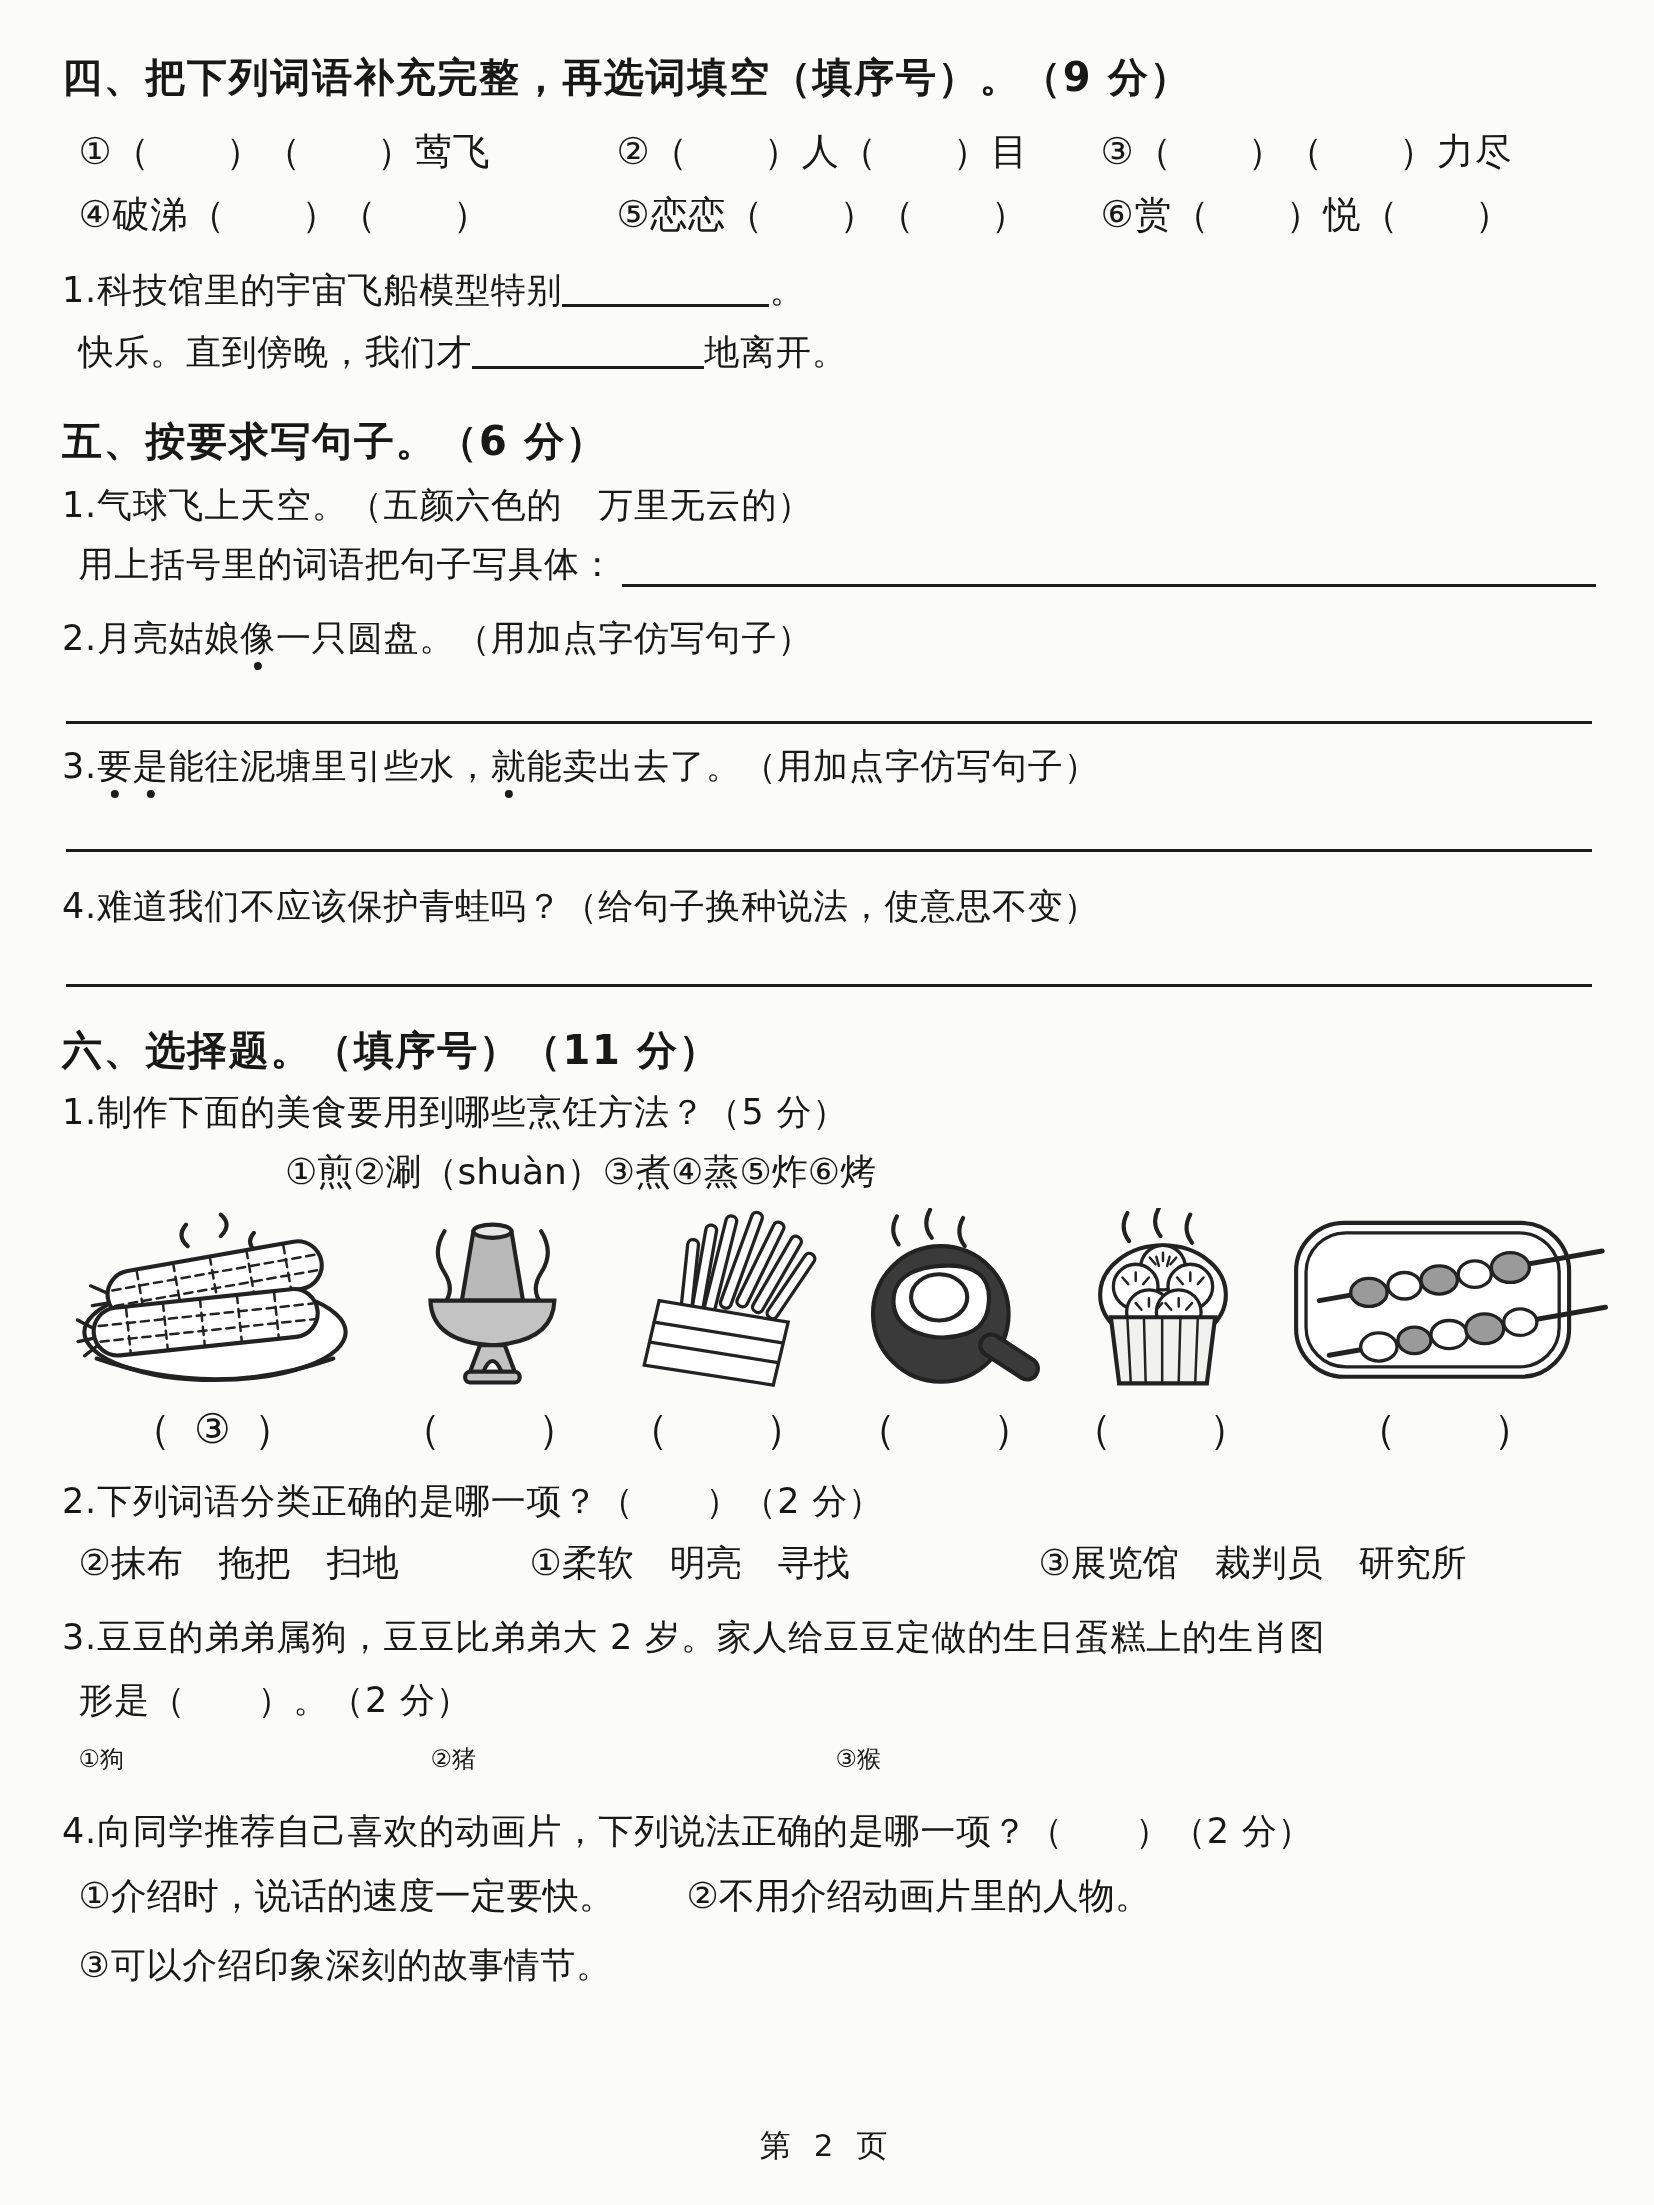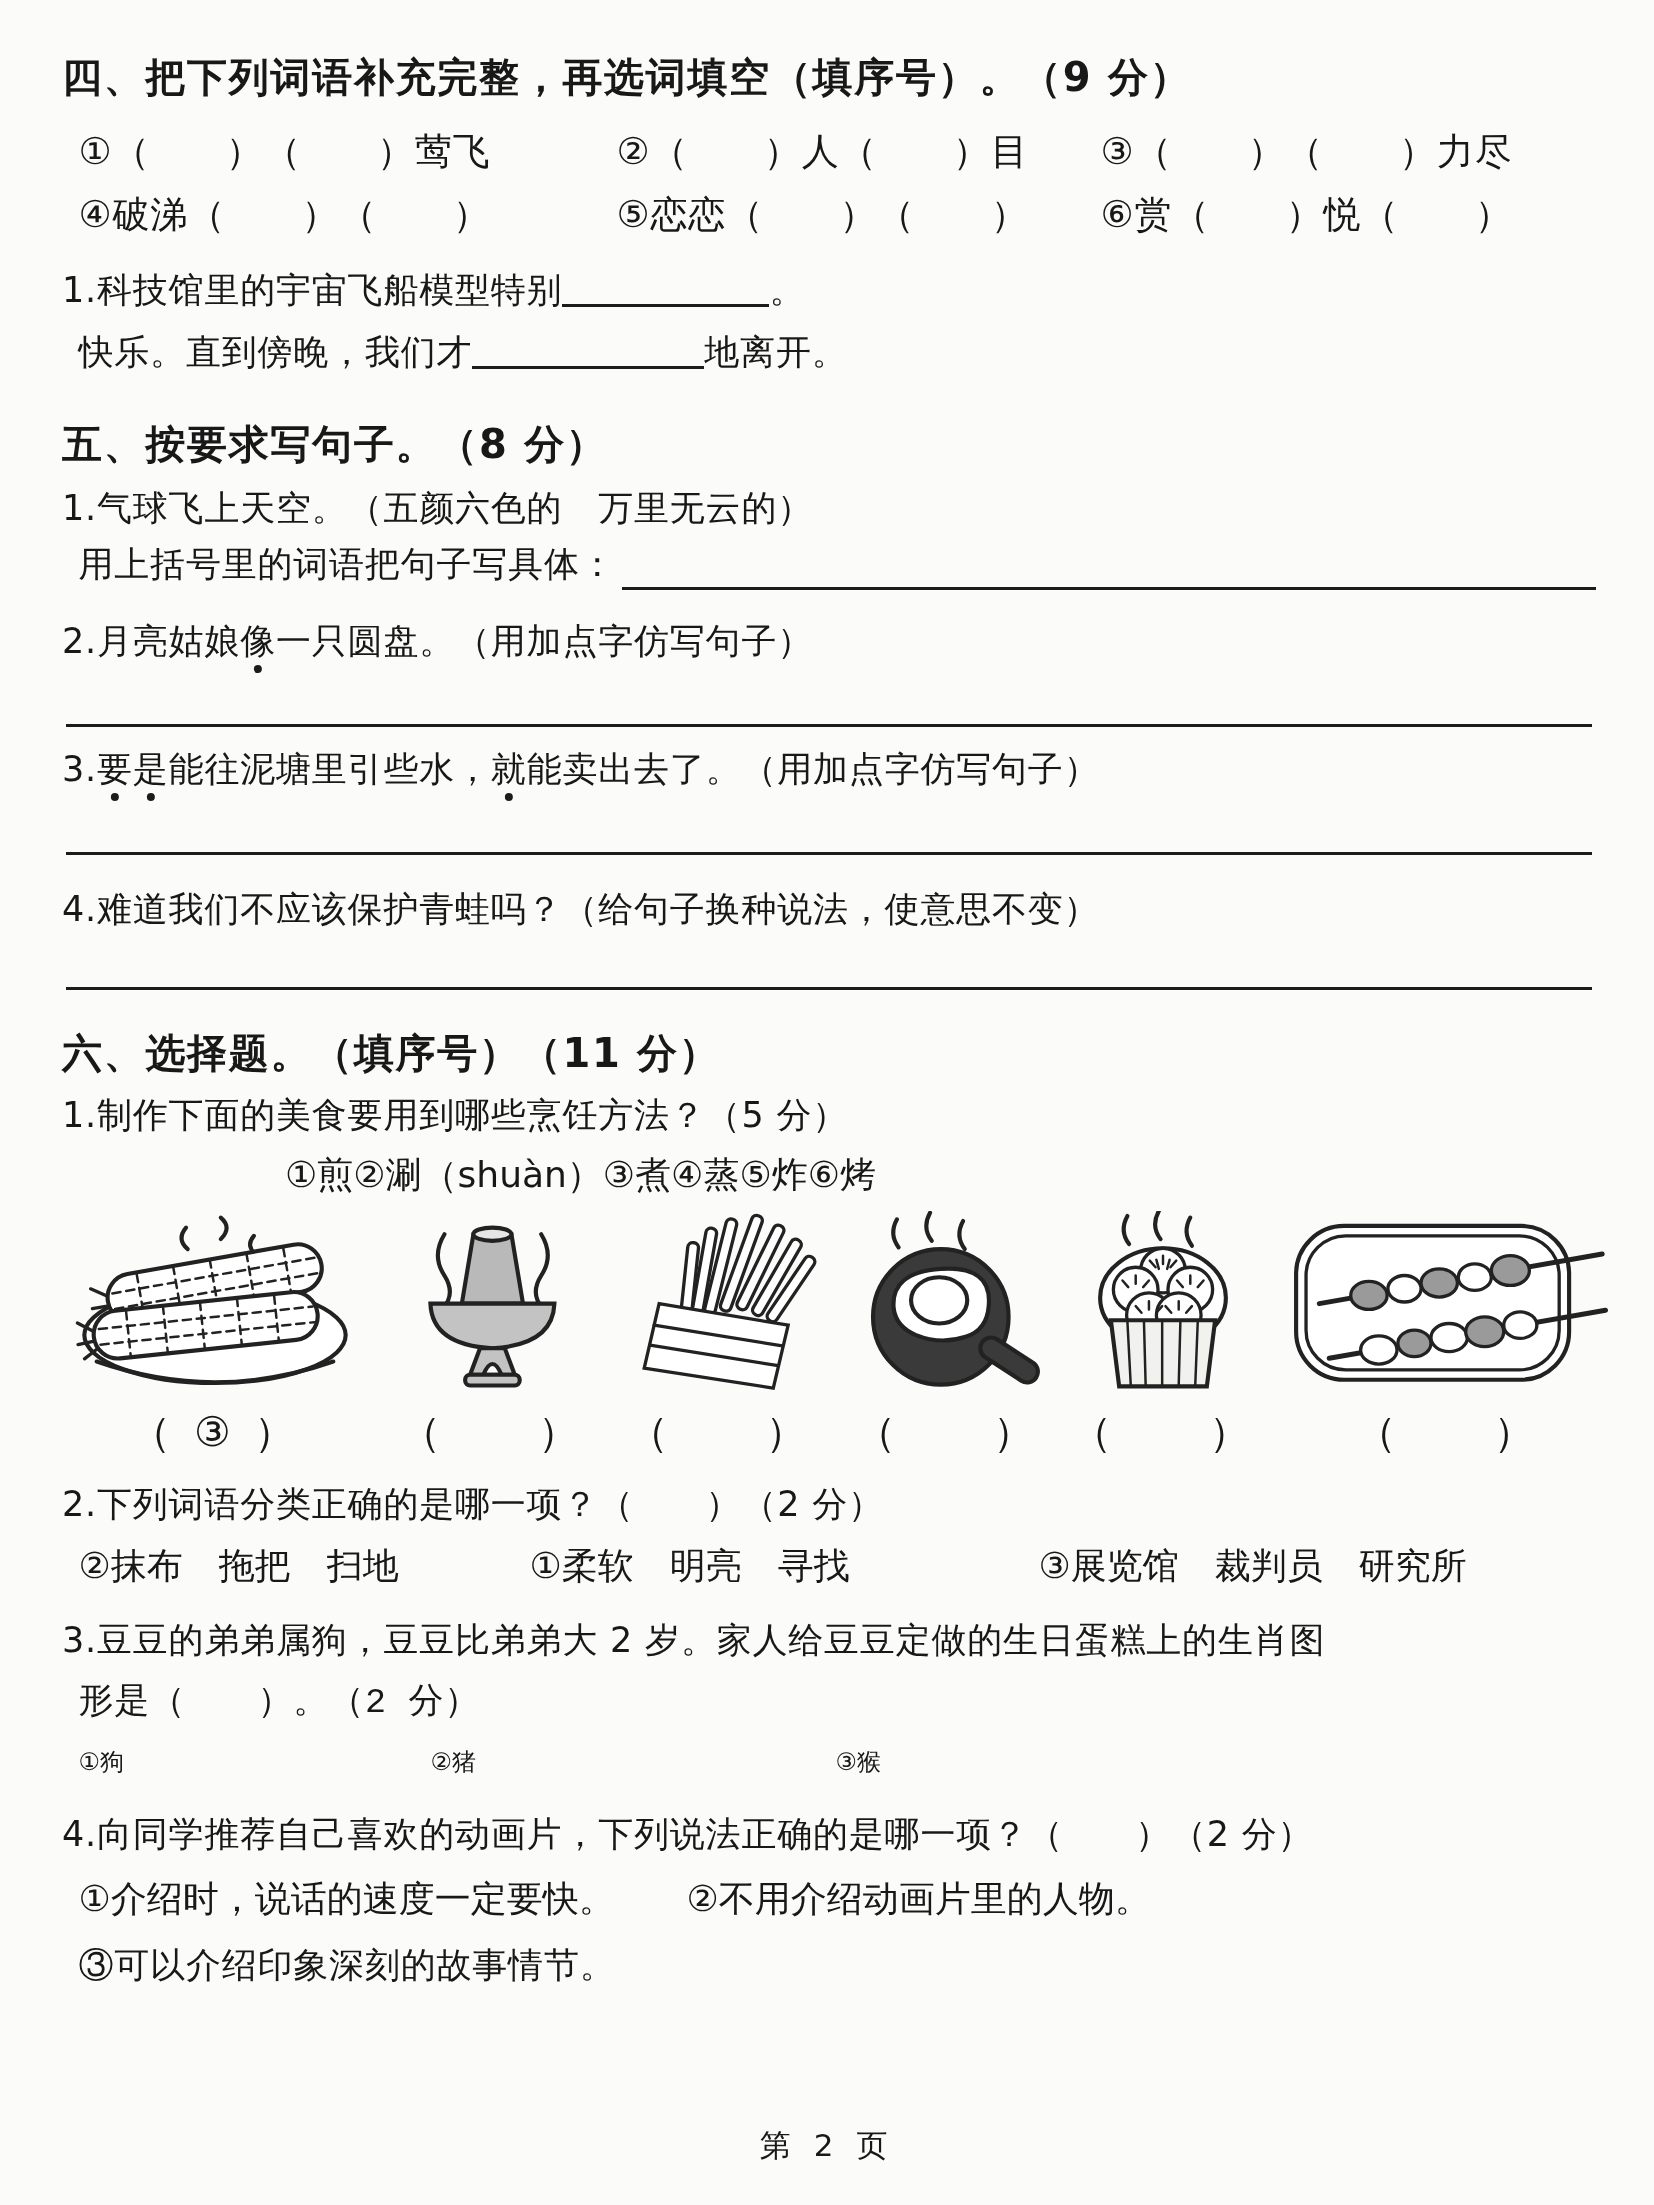--- a/index.html
+++ b/index.html
@@ -31,21 +31,21 @@
   .optrow3 span:nth-child(1){width:451px;}
   .optrow3 span:nth-child(2){width:509px;}
   .optrow3 span:nth-child(3){flex:1;}
   .zodrow{display:flex;padding-left:16.5px;font-size:24px;}
   .zodrow span:nth-child(1){width:352px;}
   .zodrow span:nth-child(2){width:405px;}
   .zodrow span:nth-child(3){flex:1;}
   .q4row{display:flex;padding-left:16.5px;font-size:36px;}
   .q4row span:nth-child(1){width:608px;}
   .q4row span:nth-child(2){flex:1;}
-  .indent{padding-left:16.5px;font-family:Liberation Mono, monospace;}
+  .indent{padding-left:16.5px;}
   .footer{position:absolute;left:0;bottom:38px;width:100%;text-align:center;
     font-size:31px;letter-spacing:6.6px;}
   svg{display:block;}
 </style>
 </head>
 <body>
 
 <div class="page">
 
   <div class="sec-title">四、把下列词语补充完整，再选词填空（填序号）。（9 分）</div>
@@ -58,21 +58,21 @@
   <div class="wrow" style="margin-top:13.2px;">
     <span>④破涕（　　）（　　）</span>
     <span>⑤恋恋（　　）（　　）</span>
     <span>⑥赏（　　）悦（　　）</span>
   </div>
 
   <p class="t" style="margin-top:28px;"><span>1.科技馆里的宇宙飞船模型特别</span><span class="blank w250"></span><span>。</span></p>
 
   <p class="t indent" style="margin-top:18px;"><span>快乐。直到傍晚，我们才</span><span class="blank w280"></span><span>地离开。</span></p>
 
-  <div class="sec-title" style="margin-top:43px;">五、按要求写句子。（8 分）</div>
+  <div class="sec-title" style="margin-top:43px;">五、按要求写句子。（6 分）</div>
 
   <p class="t" style="margin-top:20px;">1.气球飞上天空。（五颜六色的　万里无云的）</p>
   <div class="t flexline indent" style="margin-top:15px;">
     <span>用上括号里的词语把句子写具体：</span>
     <span class="growblank"></span>
   </div>
 
   <p class="t" style="margin-top:30px;"><span>2.月亮姑娘</span><span class="dotchar">像</span><span>一只圆盘。（用加点字仿写句子）</span></p>
   <div class="ansline" style="margin-top:60px;"></div>
 

